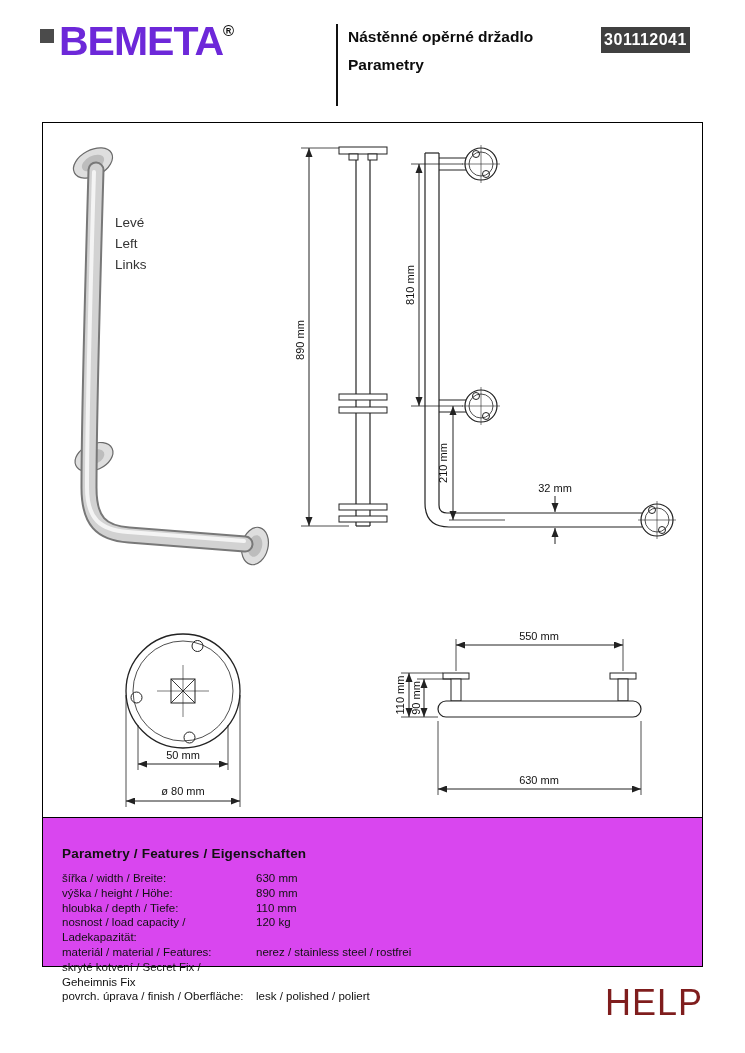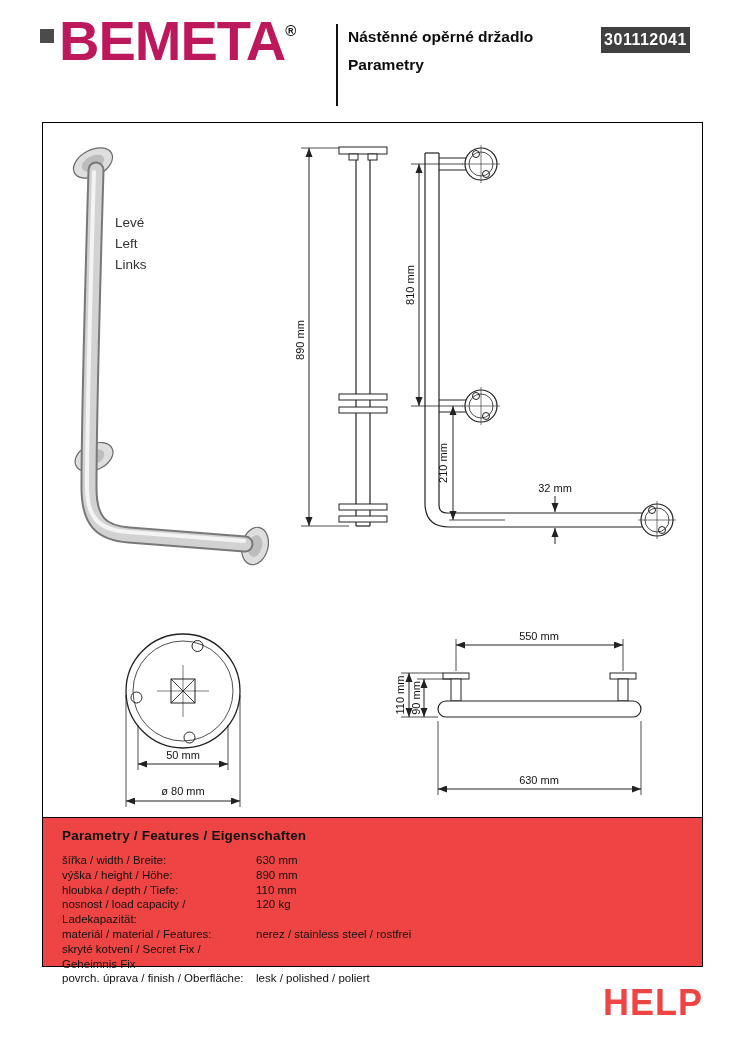--- a/index.html
+++ b/index.html
@@ -3,42 +3,42 @@
 <meta charset="utf-8">
 <style>
   *{box-sizing:border-box}
   html,body{margin:0;padding:0}
   body{width:745px;height:1053px;background:#fff;font-family:"Liberation Sans",sans-serif;color:#111;position:relative}
   .page{position:absolute;inset:0;width:745px;height:1053px;background:#fff;overflow:hidden}
 
   
   .logo-block{position:absolute;left:40px;top:18px;display:flex;align-items:flex-start}
   .logo-sq{width:14px;height:14px;background:#4b4b4b;margin:11px 5px 0 0}
-  .logo-text{font-size:56px;line-height:46px;font-weight:bold;letter-spacing:-1px;color:#be185d}
+  .logo-text{font-size:41px;line-height:46px;font-weight:bold;letter-spacing:-1px;color:#6d28d9}
   .logo-reg{font-size:15px;font-weight:bold;margin-top:4px}
   .hdr-divider{position:absolute;left:336px;top:24px;width:2px;height:82px;background:#111}
   .titles{position:absolute;left:348px;top:23px}
   .title-line{font-size:15.5px;font-weight:bold;line-height:28px;color:#0c0c0c;white-space:nowrap}
   .code-badge{position:absolute;left:601px;top:27px;width:89px;height:26px;background:#404040;color:#fff;
               font-weight:bold;font-size:16px;display:flex;align-items:center;justify-content:center;letter-spacing:.5px}
 
   
   .sheet{position:absolute;left:42px;top:122px;width:661px;height:845px;border:1.5px solid #000;background:#fff}
   .sheet svg{position:absolute;left:0;top:0;display:block}
   svg text{font-family:"Liberation Sans",sans-serif;font-size:11px;fill:#111;stroke:none}
   svg text.lbl{font-size:13.5px;fill:#333}
 
   
-  .params{position:absolute;left:0;right:0;top:694px;bottom:0;border-top:1.5px solid #000;padding-top:8px;background:#ef4444}
+  .params{position:absolute;left:0;right:0;top:694px;bottom:0;border-top:1.5px solid #000;padding-top:26px;background:#d946ef}
   .params-heading{margin:2px 0 10px 19px;font-size:13.5px;font-weight:bold;letter-spacing:.2px}
   .param-row{display:flex;padding-left:19px;font-size:11.5px;line-height:14.8px}
   .param-label{width:194px;flex:none}
   .param-value{flex:1}
 
-  .help{position:absolute;right:42px;top:982px;font-size:36px;font-weight:bold;letter-spacing:1px;color:#ef4444}
+  .help{position:absolute;right:42px;top:982px;font-size:36px;font-weight:normal;letter-spacing:1px;color:#7f1d1d}
 </style>
 </head>
 <body>
 
 <div class="page">
 
   <div class="logo-block">
     <span class="logo-sq"></span>
     <span class="logo-text">BEMETA</span>
     <span class="logo-reg">®</span>

